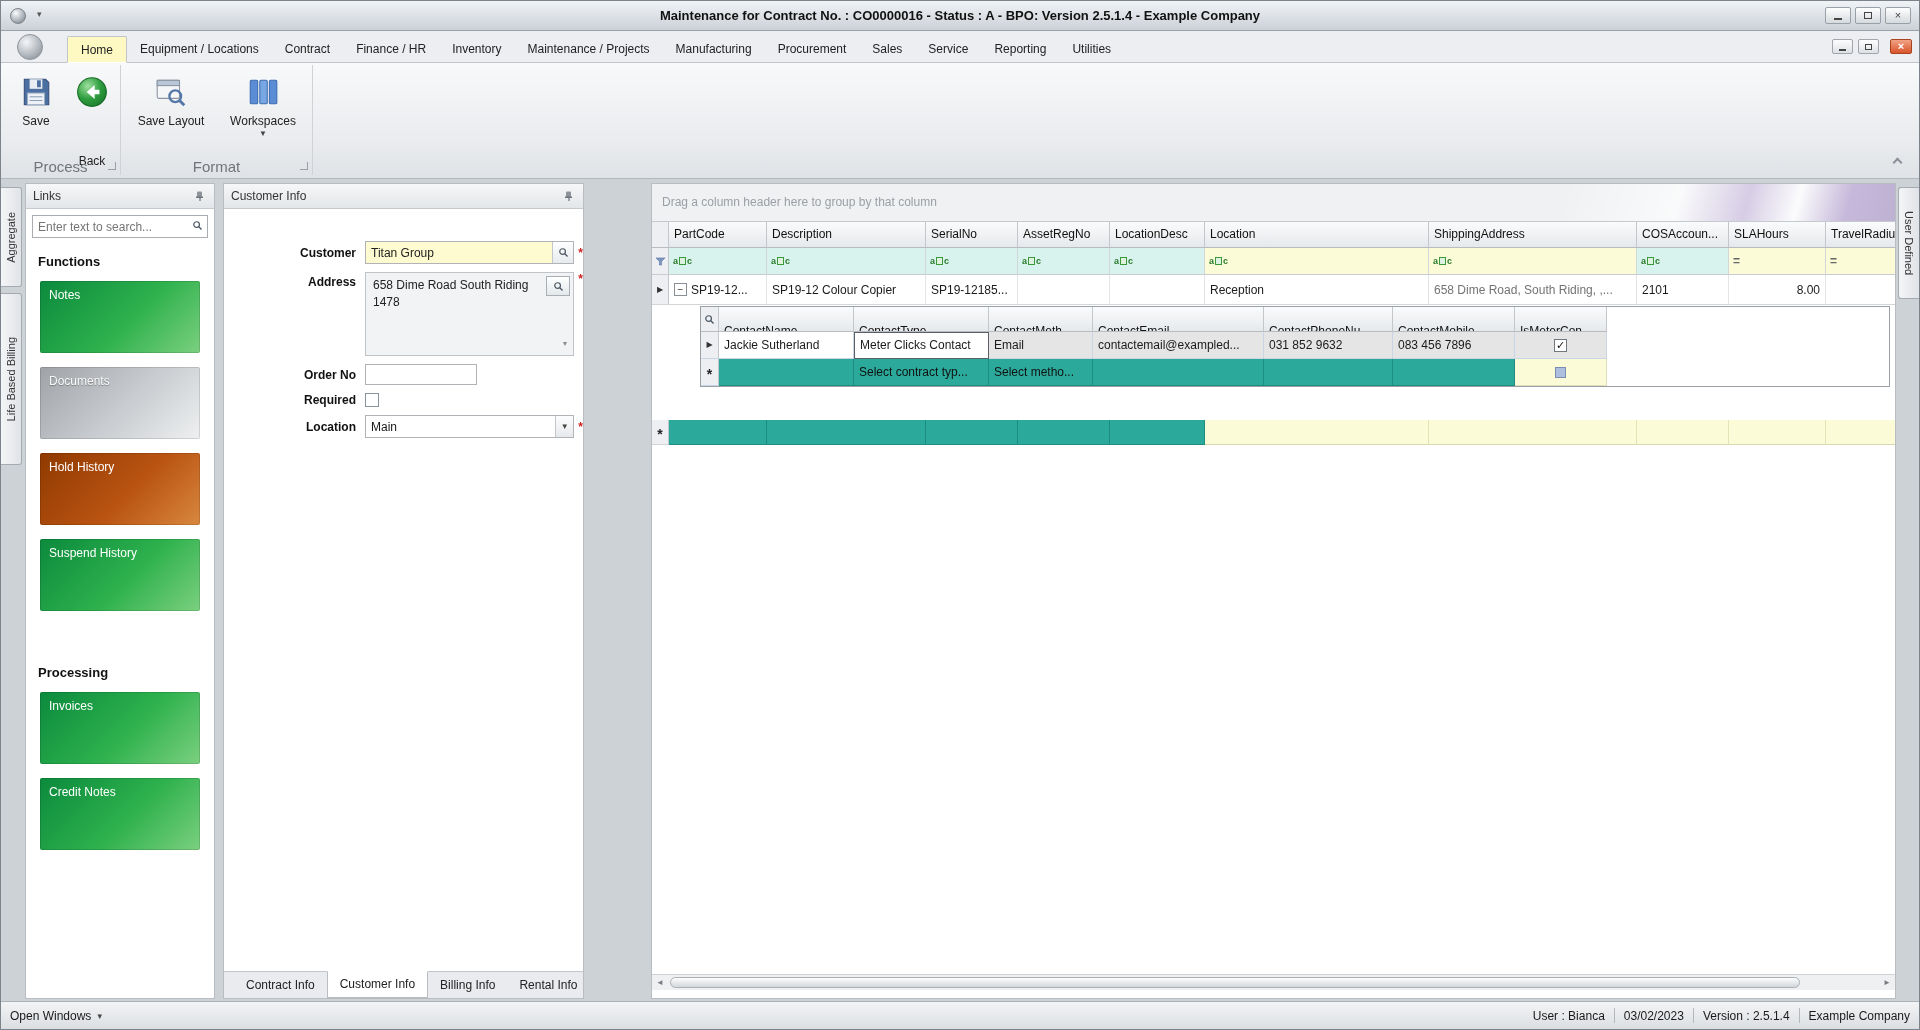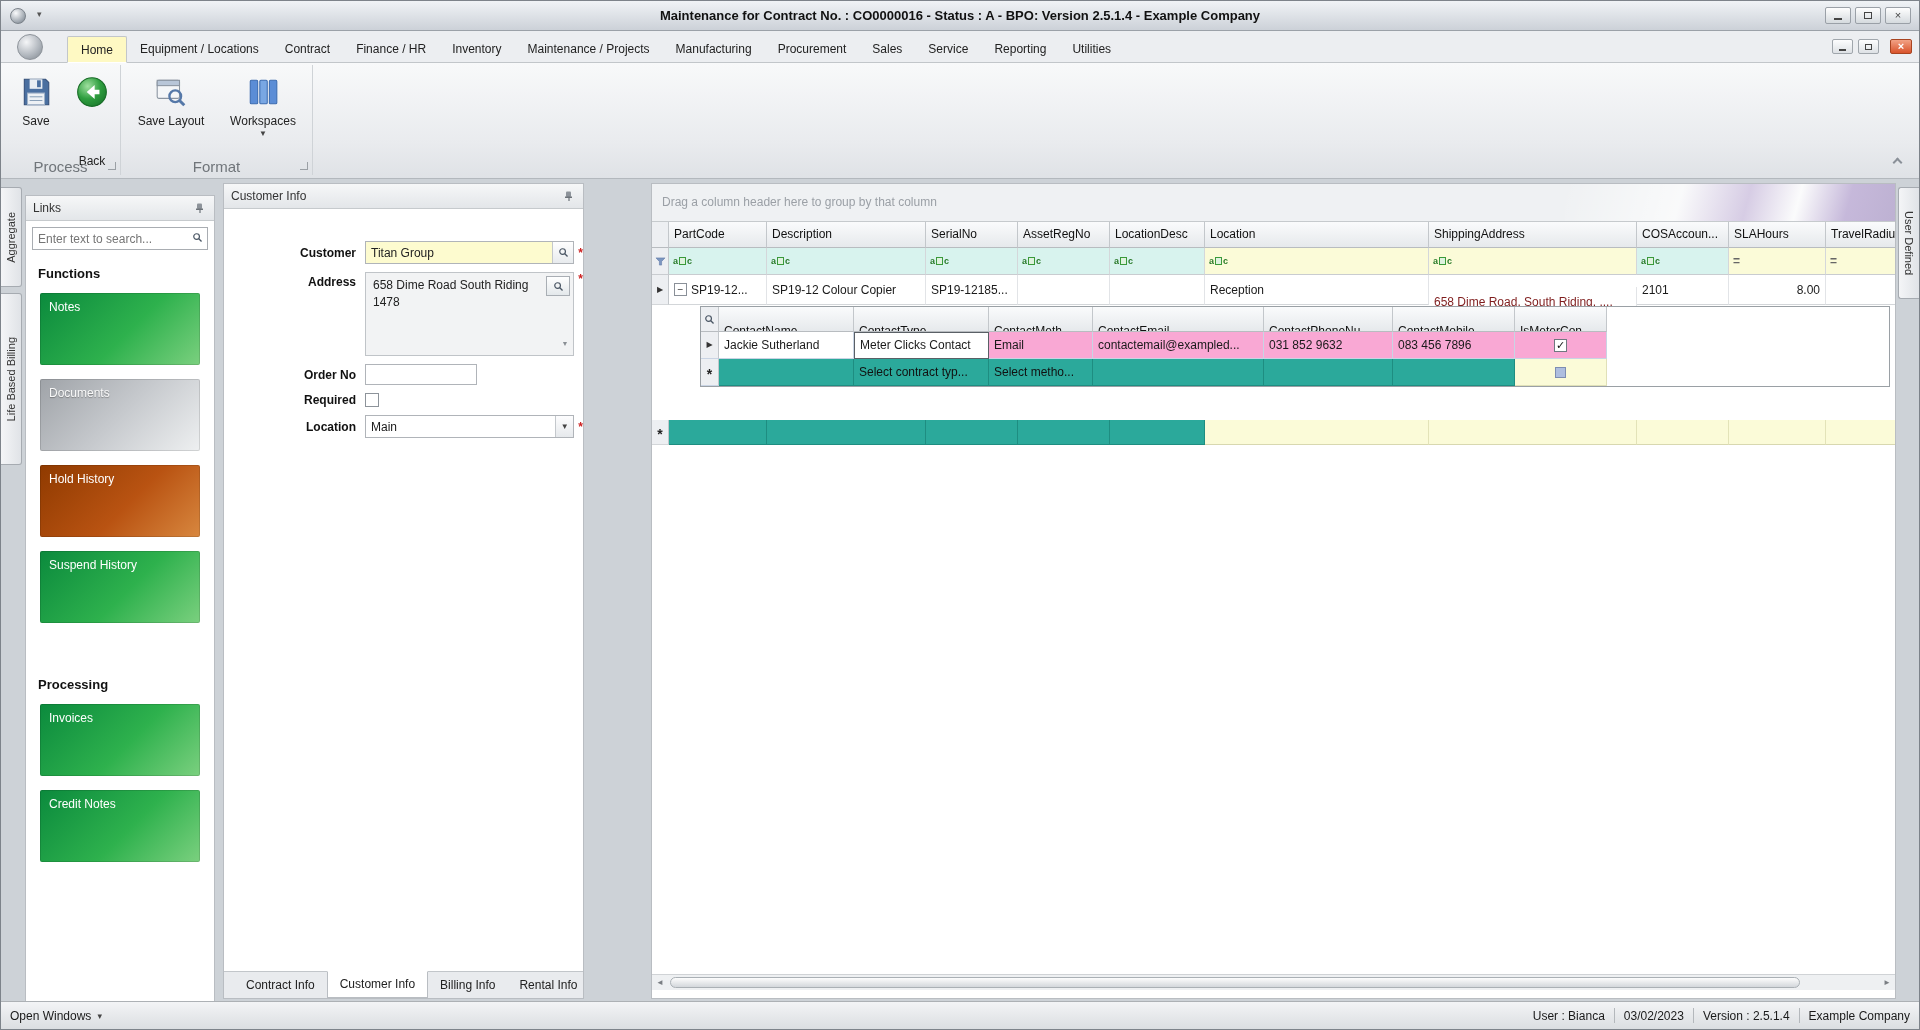--- a/index.html
+++ b/index.html
@@ -48,21 +48,21 @@
   .vtab.right{right:0;width:21px;border-right:none;border-radius:3px 0 0 3px;}
   .vtab.right span{writing-mode:vertical-rl;white-space:nowrap;}
 
   
   .panel{position:absolute;background:#fff;border:1px solid #b9bdc2;}
   .panel-header{height:25px;background:linear-gradient(#f6f7f8,#e3e6e9);border-bottom:1px solid #c6cacd;display:flex;align-items:center;padding:0 7px;color:#333;}
   .panel-header .ph-title{flex:1;white-space:nowrap;overflow:hidden;}
   .pinbtn{width:14px;height:14px;display:flex;align-items:center;justify-content:center;}
 
   
-  .links-panel{left:24px;top:182px;width:190px;height:816px;margin-top:12px;}
+  .links-panel{left:24px;top:182px;width:190px;height:816px;}
   .searchbox{margin:6px;height:23px;border:1px solid #a9adb2;background:#fff;display:flex;align-items:center;padding-right:4px;}
   .searchbox input{flex:1;border:none;outline:none;background:transparent;font:12px "Liberation Sans",sans-serif;padding:0 5px;color:#222;min-width:0;}
   .lheading{font-weight:bold;font-size:13px;color:#111;margin:16px 0 12px 12px;}
   .lheading.second{margin-top:54px;}
   .linkbtn{width:160px;height:72px;margin:0 auto 14px;border-radius:2px;color:#fff;font-size:12px;padding:7px 9px;display:flex;align-items:flex-start;cursor:default;box-shadow:inset 0 0 0 1px rgba(0,0,0,0.12);}
   .linkbtn.green{background:linear-gradient(135deg,#0b8a3d 0%,#2eb14d 55%,#7bd07f 100%);}
   .linkbtn.silver{background:linear-gradient(135deg,#9fa3a8 0%,#c6c9cd 50%,#eef0f1 100%);color:#f8f8f8;text-shadow:0 1px 1px rgba(90,90,90,.6);}
   .linkbtn.orange{background:linear-gradient(135deg,#8f3a00 0%,#b95312 55%,#d8873f 100%);}
 
   
@@ -104,36 +104,36 @@
   .drow{top:91px;height:30px;}
   .dcell{height:30px;border-right:1px solid #e2e4e7;border-bottom:1px solid #d3d6d9;background:#fff;padding:0 5px;overflow:hidden;white-space:nowrap;display:flex;align-items:center;gap:4px;}
   .dcell.num{justify-content:flex-end;}
   .ind{background:#edeff2;border-right:1px solid #c3c7cb;display:flex;align-items:center;justify-content:center;padding:0;}
   .arrow-glyph{font-size:8px;color:#333;}
   .star-glyph{font-size:14px;font-weight:bold;color:#222;margin-top:4px;}
   .expbox{width:13px;height:13px;border:1px solid #8a9098;background:#fff;display:flex;align-items:center;justify-content:center;font-size:10px;color:#333;flex:none;line-height:1;}
   .abc{display:inline-flex;align-items:center;gap:1px;font-size:9px;font-weight:bold;color:#2a7a2a;}
   .abc-box{width:7px;height:8px;border:1px solid #3a9a3a;background:#dff2df;display:inline-block;}
   .eqicon{font-weight:bold;color:#666;}
-  .shipaddr{color:#7f1d1d;margin-top:12px;}
+  .shipaddr{color:#737373;}
 
   
   .detail{position:absolute;left:48px;top:123px;width:1190px;}
   .dtabs{display:flex;height:24px;padding-left:2px;}
   .dtab{padding:0 12px;line-height:23px;background:#e9ebee;border:1px solid #b8bcc0;border-right:none;color:#222;white-space:nowrap;}
   .dtab:last-of-type{border-right:1px solid #b8bcc0;}
   .dtab.active{background:#fff;border-bottom:1px solid #fff;position:relative;z-index:2;}
   .dgridbox{border:1px solid #9aa0a5;background:#fff;margin-top:-1px;}
   .e0{width:18px;flex:none;}.e1{width:135px;flex:none;}.e2{width:135px;flex:none;}.e3{width:104px;flex:none;}.e4{width:171px;flex:none;}.e5{width:129px;flex:none;}.e6{width:122px;flex:none;}.e7{width:92px;flex:none;}
   .dhdr{display:flex;height:25px;}
   .dh{height:25px;border-right:1px solid #c3c7cb;border-bottom:1px solid #b8bcc0;background:linear-gradient(#fafbfc,#e6e9ec);line-height:24px;padding:12px 5px;overflow:hidden;white-space:nowrap;color:#111;}
   .dh.ind2{display:flex;align-items:center;justify-content:center;padding:0;background:#edeff2;}
   .dfill{flex:1;background:#fff;}
   .drow1,.drow2{display:flex;height:27px;}
-  .dc{height:27px;border-right:1px solid #c9d4e4;border-bottom:1px solid #c9d4e4;padding:0 5px;line-height:26px;overflow:hidden;white-space:nowrap;background:#f9a8d4;}
+  .dc{height:27px;border-right:1px solid #c9d4e4;border-bottom:1px solid #c9d4e4;padding:0 5px;line-height:26px;overflow:hidden;white-space:nowrap;background:#e5e5e5;}
   .dc.ind2{background:#edeff2;border-right:1px solid #c3c7cb;display:flex;align-items:center;justify-content:center;padding:0;}
   .dc.white{background:#fff;}
   .dc.editor{background:#fff;border:1px solid #5a6066;line-height:24px;}
   .dc.teal{background:#2ba99b;border-right:1px solid #1e8d81;border-bottom:1px solid #1e8d81;color:#111;}
   .dc.newyellow{background:#fbfbd8;border-right:1px solid #e0e0b8;border-bottom:1px solid #e0e0b8;display:flex;align-items:center;justify-content:center;}
   .cbwrap{display:flex;align-items:center;justify-content:center;height:100%;}
   .cb{width:13px;height:13px;border:1px solid #707880;background:#fff;display:flex;align-items:center;justify-content:center;font-size:11px;color:#111;line-height:1;}
   .mini-ind{width:11px;height:11px;background:#aebedf;border:1px solid #7d8db2;}
 
   

